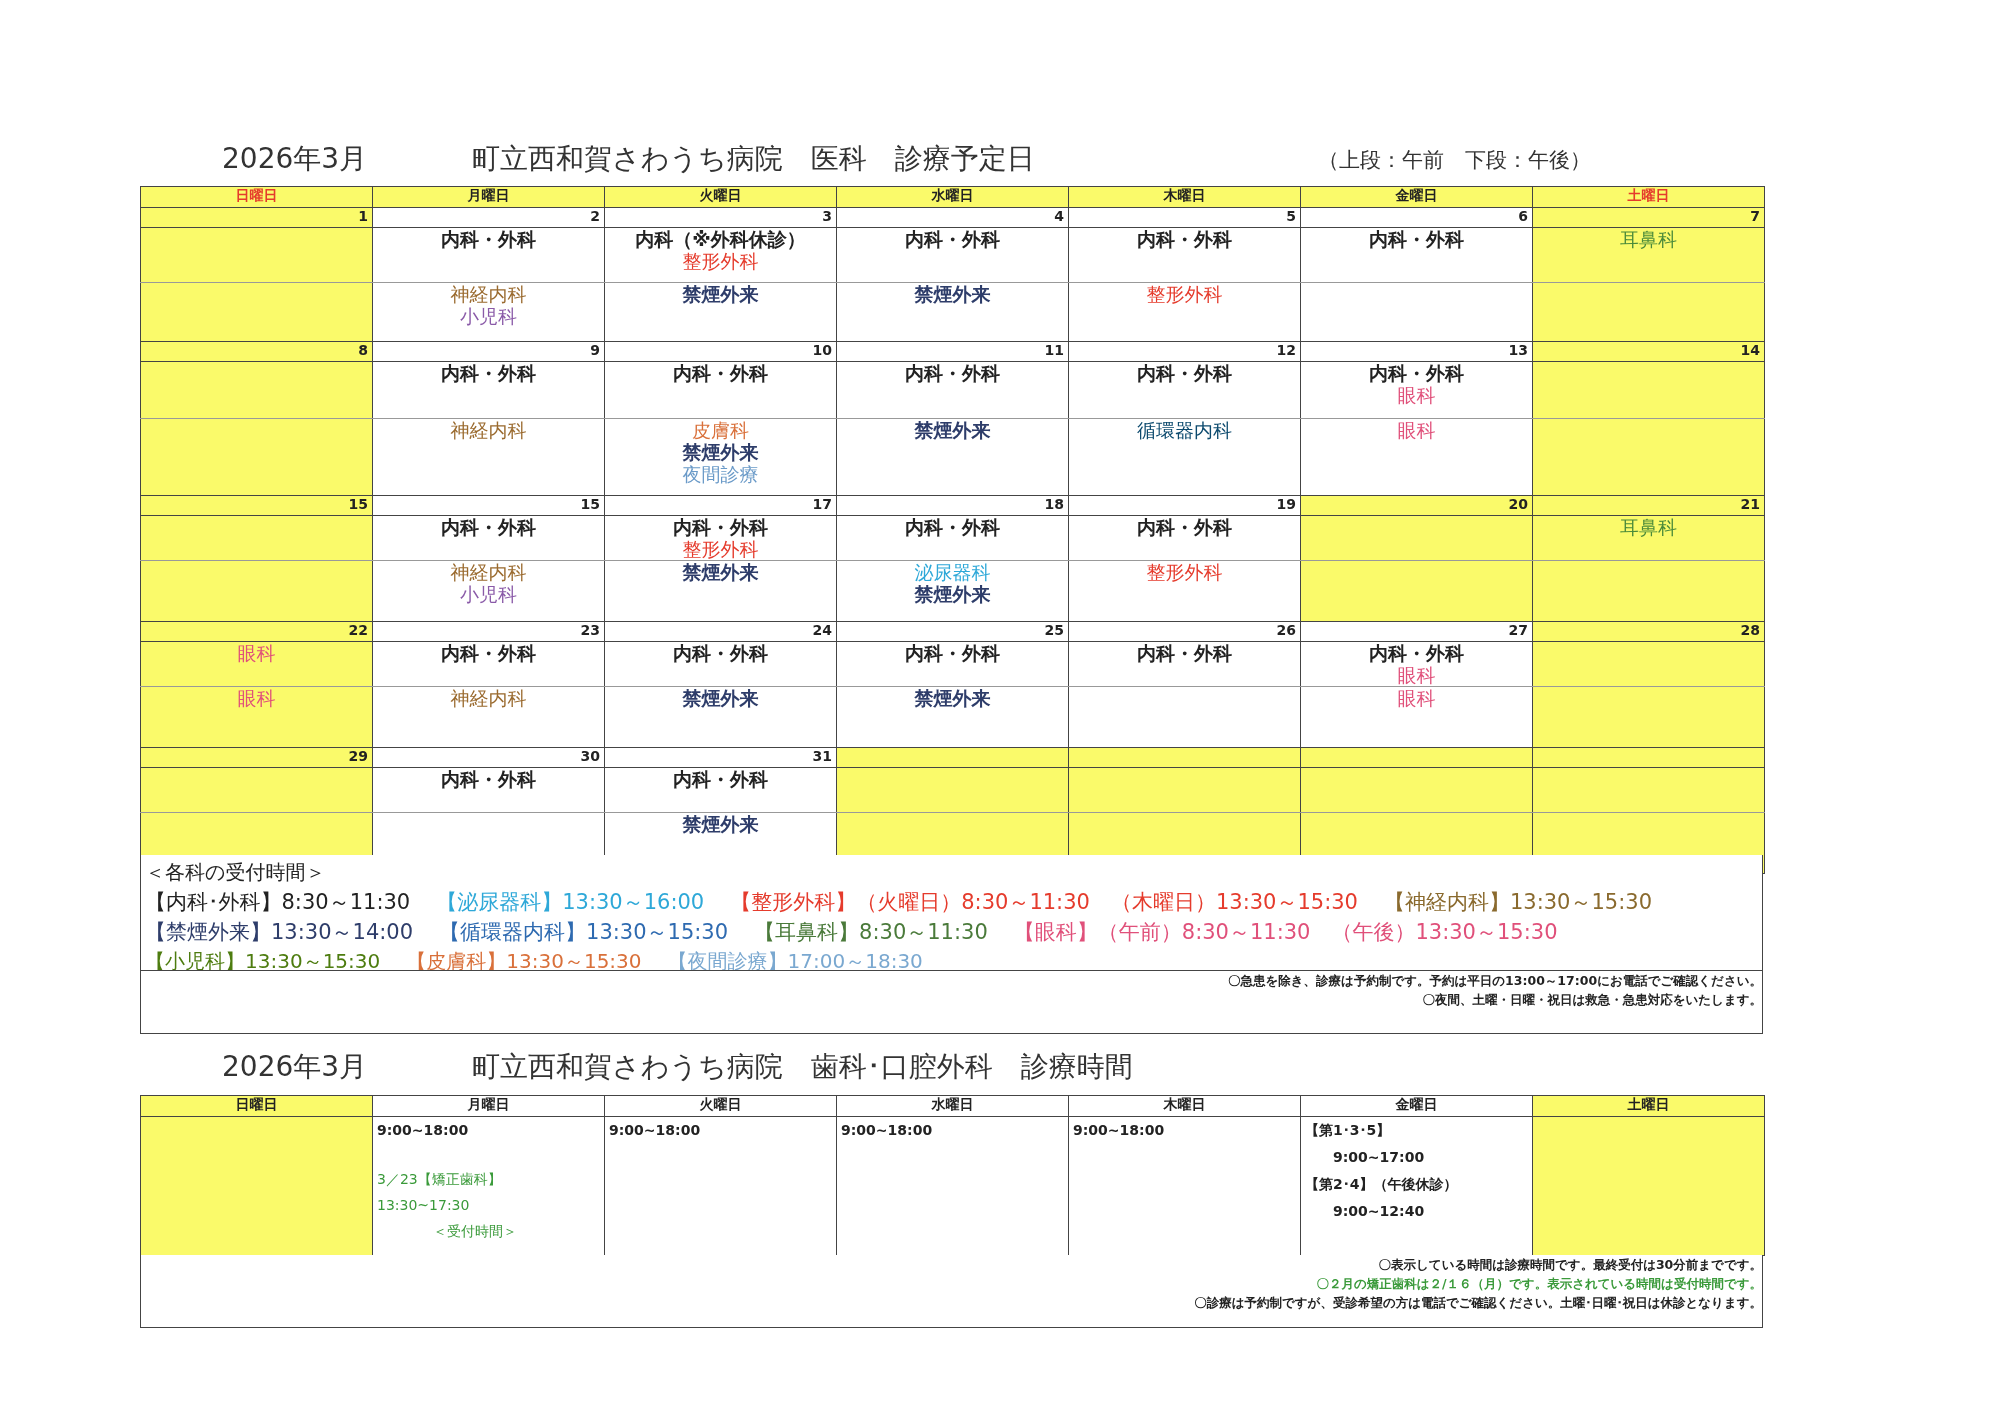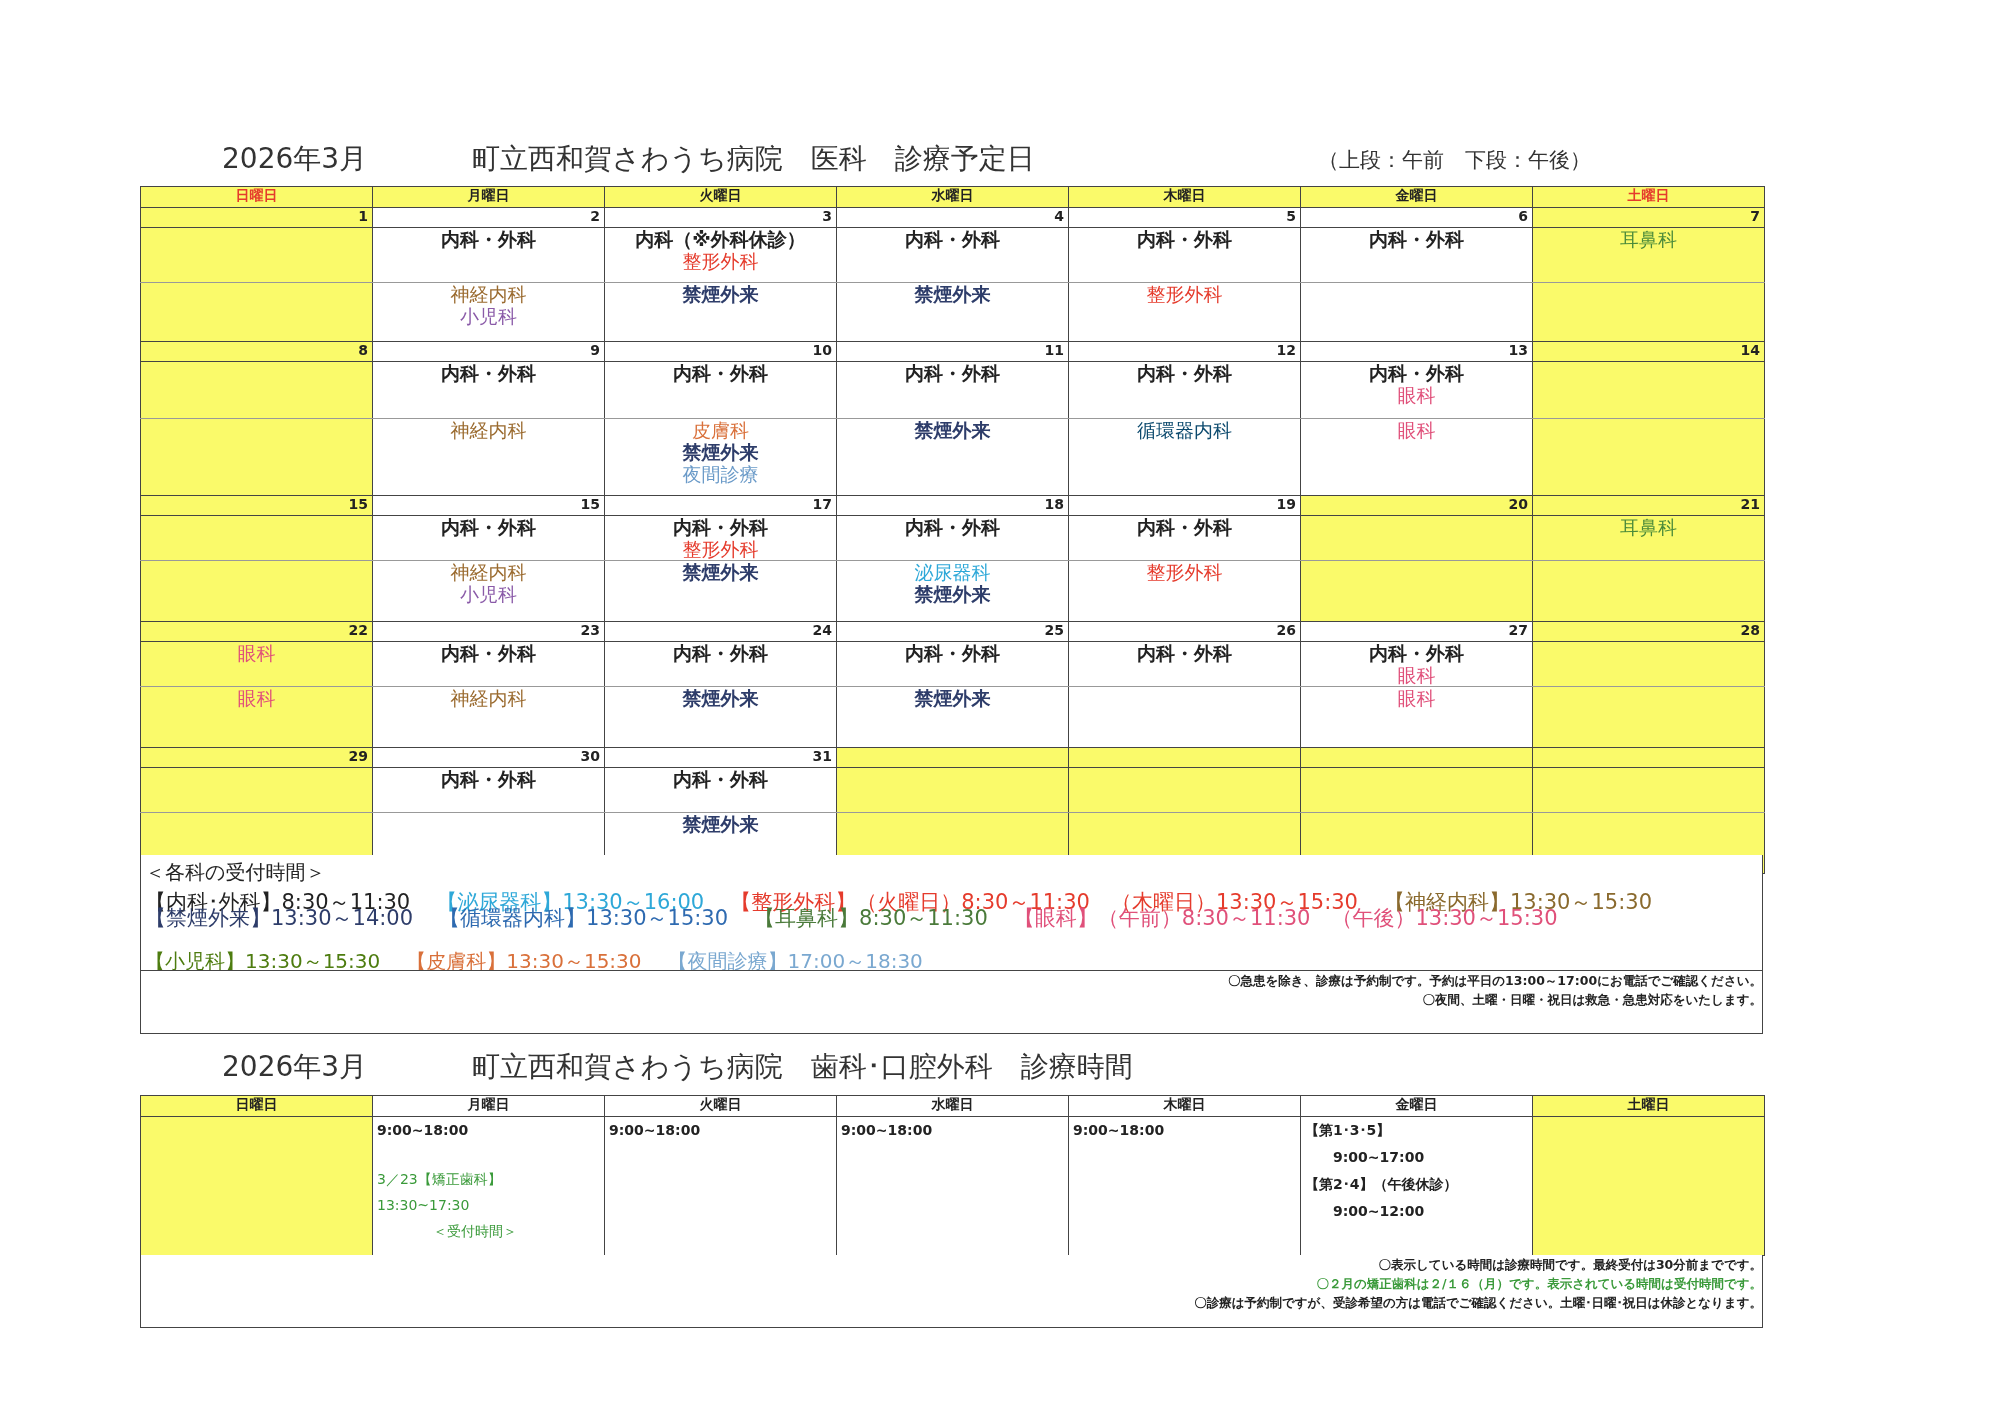--- a/index.html
+++ b/index.html
@@ -290,21 +290,21 @@
         <td class="yel" style="height: 60px;"></td>
         <td class="yel" style="height: 60px;"></td>
         <td class="yel" style="height: 60px;"></td>
       </tr>
     </tbody>
 </table>
 
 <div class="reception">
   <div class="line" style="top:4px;font-size:20px;">＜各科の受付時間＞</div>
   <div class="line" style="top:33px;" id="rec0"><span style="color: rgb(34, 34, 34);">【内科･外科】8:30～11:30</span><span style="color: rgb(46, 168, 216);">【泌尿器科】13:30～16:00</span><span style="color: rgb(229, 59, 44);">【整形外科】（火曜日）8:30～11:30　（木曜日）13:30～15:30</span><span style="color: rgb(138, 106, 46);">【神経内科】13:30～15:30</span></div>
-  <div class="line" style="top:49px;" id="rec1"><span style="color: rgb(46, 61, 106);">【禁煙外来】13:30～14:00</span><span style="color: rgb(46, 106, 176);">【循環器内科】13:30～15:30</span><span style="color: rgb(74, 122, 58);">【耳鼻科】8:30～11:30</span><span style="color: rgb(224, 80, 122);">【眼科】（午前）8:30～11:30　（午後）13:30～15:30</span></div>
+  <div class="line" style="top:63px;" id="rec1"><span style="color: rgb(46, 61, 106);">【禁煙外来】13:30～14:00</span><span style="color: rgb(46, 106, 176);">【循環器内科】13:30～15:30</span><span style="color: rgb(74, 122, 58);">【耳鼻科】8:30～11:30</span><span style="color: rgb(224, 80, 122);">【眼科】（午前）8:30～11:30　（午後）13:30～15:30</span></div>
   <div class="line" style="top:93px;font-size:20px;" id="rec2"><span style="color: #4d7c0f;">【小児科】13:30～15:30</span><span style="color: rgb(217, 112, 58);">【皮膚科】13:30～15:30</span><span style="color: rgb(122, 168, 208);">【夜間診療】17:00～18:30</span></div>
 </div>
 
 <div class="notes" style="top:970px;height:62px;">
   <div>〇急患を除き、診療は予約制です。予約は平日の13:00～17:00にお電話でご確認ください。</div>
   <div>〇夜間、土曜・日曜・祝日は救急・急患対応をいたします。</div>
 </div>
 
 <div class="title-row" style="top:1048px;">
   <span style="left:222px;">2026年3月</span>
@@ -348,21 +348,21 @@
       <td>
           <div>9:00~18:00</div>
         </td>
       <td>
           <div>9:00~18:00</div>
         </td>
       <td>
         <div>【第1･3･5】</div>
         <div style="padding-left:28px;">9:00~17:00</div>
         <div>【第2･4】（午後休診）</div>
-        <div style="padding-left:28px;">9:00~12:00</div>
+        <div style="padding-left:28px;">9:00~12:40</div>
       </td>
       <td class="yel"></td>
     </tr>
   </tbody>
 </table>
 
 <div class="notes" style="top:1255px;height:72px;border-top:none;" id="dental-notes">
     <div style="color: rgb(34, 34, 34);">〇表示している時間は診療時間です。最終受付は30分前までです。</div>
     <div style="color: rgb(58, 154, 58);">〇２月の矯正歯科は２/１６（月）です。表示されている時間は受付時間です。</div>
     <div style="color: rgb(34, 34, 34);">〇診療は予約制ですが、受診希望の方は電話でご確認ください。土曜･日曜･祝日は休診となります。</div>

